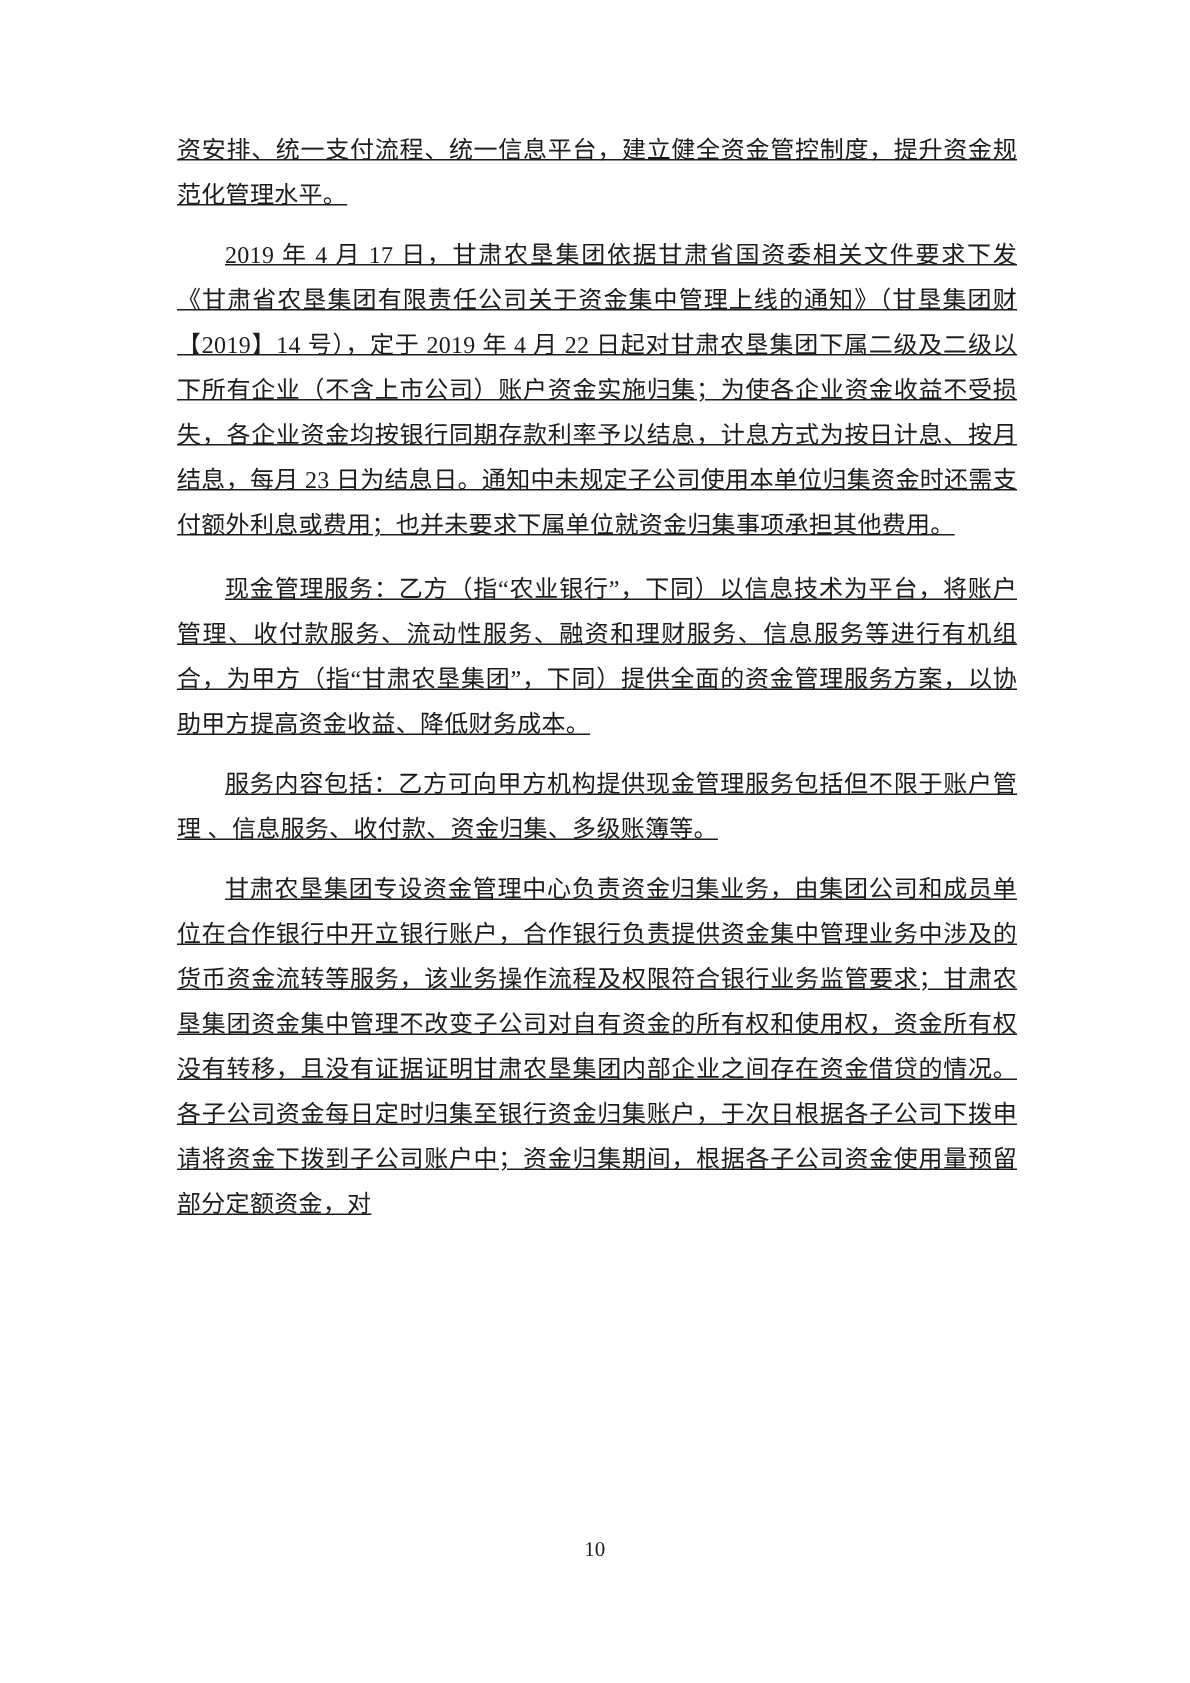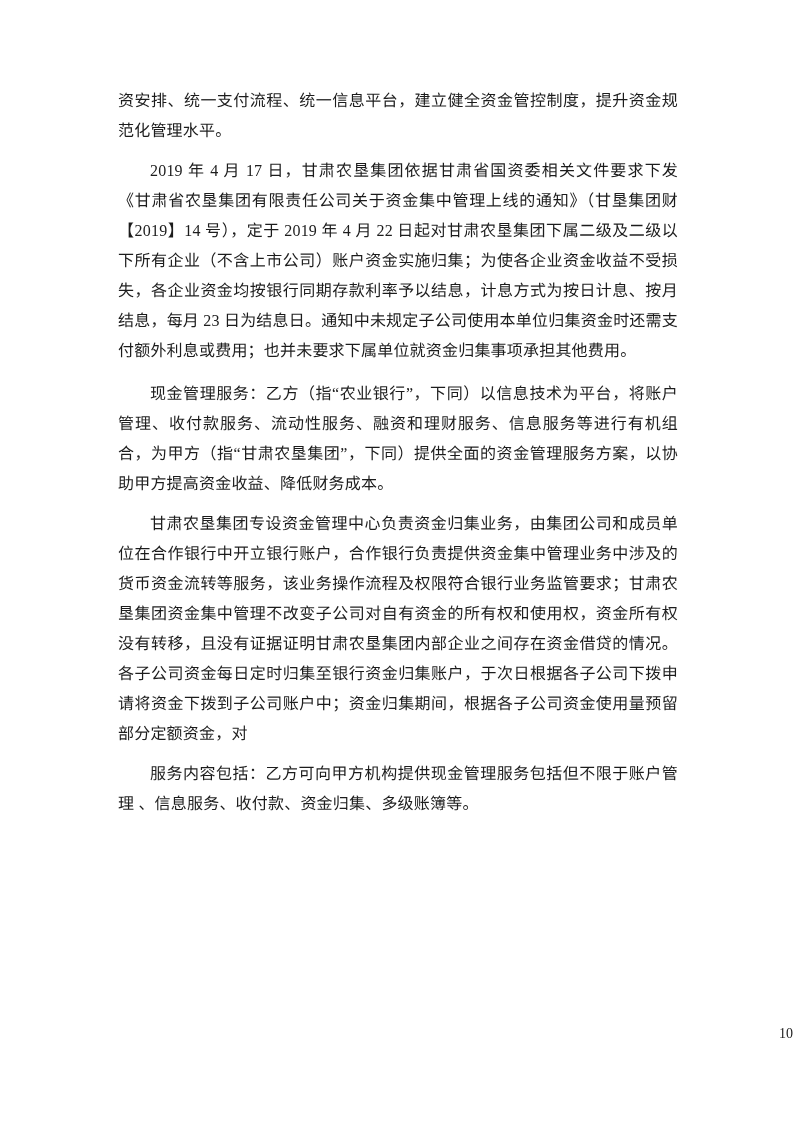--- a/index.html
+++ b/index.html
@@ -18,56 +18,57 @@
   .doc-body {
     position: absolute;
     left: 118px;
     top: 86px;
     width: 560px;
     font-size: 16px;
     line-height: 30px;
     color: #1c1c1c;
     text-align: justify;
     letter-spacing: 0.2px;
+    text-decoration: underline;
   }
   .doc-body p {
     margin: 0 0 10px 0;
     text-indent: 2em;
   }
   .doc-body p.continuation {
     text-indent: 0;
   }
   .doc-body p.extra-space-before {
     margin-top: 13px;
   }
   .page-footer {
     position: absolute;
     top: 1024px;
     left: 0;
     width: 100%;
-    text-align: right;
+    text-align: center;
     font-size: 14px;
     line-height: 20px;
     color: #1c1c1c;
   }
 </style>
 </head>
 <body>
 
 <div class="page">
 
   <div class="doc-body">
     <p class="continuation">资安排、统一支付流程、统一信息平台，建立健全资金管控制度，提升资金规范化管理水平。</p>
 
     <p>2019 年 4 月 17 日，甘肃农垦集团依据甘肃省国资委相关文件要求下发《甘肃省农垦集团有限责任公司关于资金集中管理上线的通知》（甘垦集团财【2019】14 号），定于 2019 年 4 月 22 日起对甘肃农垦集团下属二级及二级以下所有企业（不含上市公司）账户资金实施归集；为使各企业资金收益不受损失，各企业资金均按银行同期存款利率予以结息，计息方式为按日计息、按月结息，每月 23 日为结息日。通知中未规定子公司使用本单位归集资金时还需支付额外利息或费用；也并未要求下属单位就资金归集事项承担其他费用。</p>
 
 
     <p class="extra-space-before">现金管理服务：乙方（指“农业银行”，下同）以信息技术为平台，将账户管理、收付款服务、流动性服务、融资和理财服务、信息服务等进行有机组合，为甲方（指“甘肃农垦集团”，下同）提供全面的资金管理服务方案，以协助甲方提高资金收益、降低财务成本。</p>
 
 
+    <p>服务内容包括：乙方可向甲方机构提供现金管理服务包括但不限于账户管理 、信息服务、收付款、资金归集、多级账簿等。</p>
+
     <p>甘肃农垦集团专设资金管理中心负责资金归集业务，由集团公司和成员单位在合作银行中开立银行账户，合作银行负责提供资金集中管理业务中涉及的货币资金流转等服务，该业务操作流程及权限符合银行业务监管要求；甘肃农垦集团资金集中管理不改变子公司对自有资金的所有权和使用权，资金所有权没有转移，且没有证据证明甘肃农垦集团内部企业之间存在资金借贷的情况。各子公司资金每日定时归集至银行资金归集账户，于次日根据各子公司下拨申请将资金下拨到子公司账户中；资金归集期间，根据各子公司资金使用量预留部分定额资金，对</p>
-
-    <p>服务内容包括：乙方可向甲方机构提供现金管理服务包括但不限于账户管理 、信息服务、收付款、资金归集、多级账簿等。</p>
   </div>
 
   <div class="page-footer">10</div>
 
 </div>
 
 </body></html>

